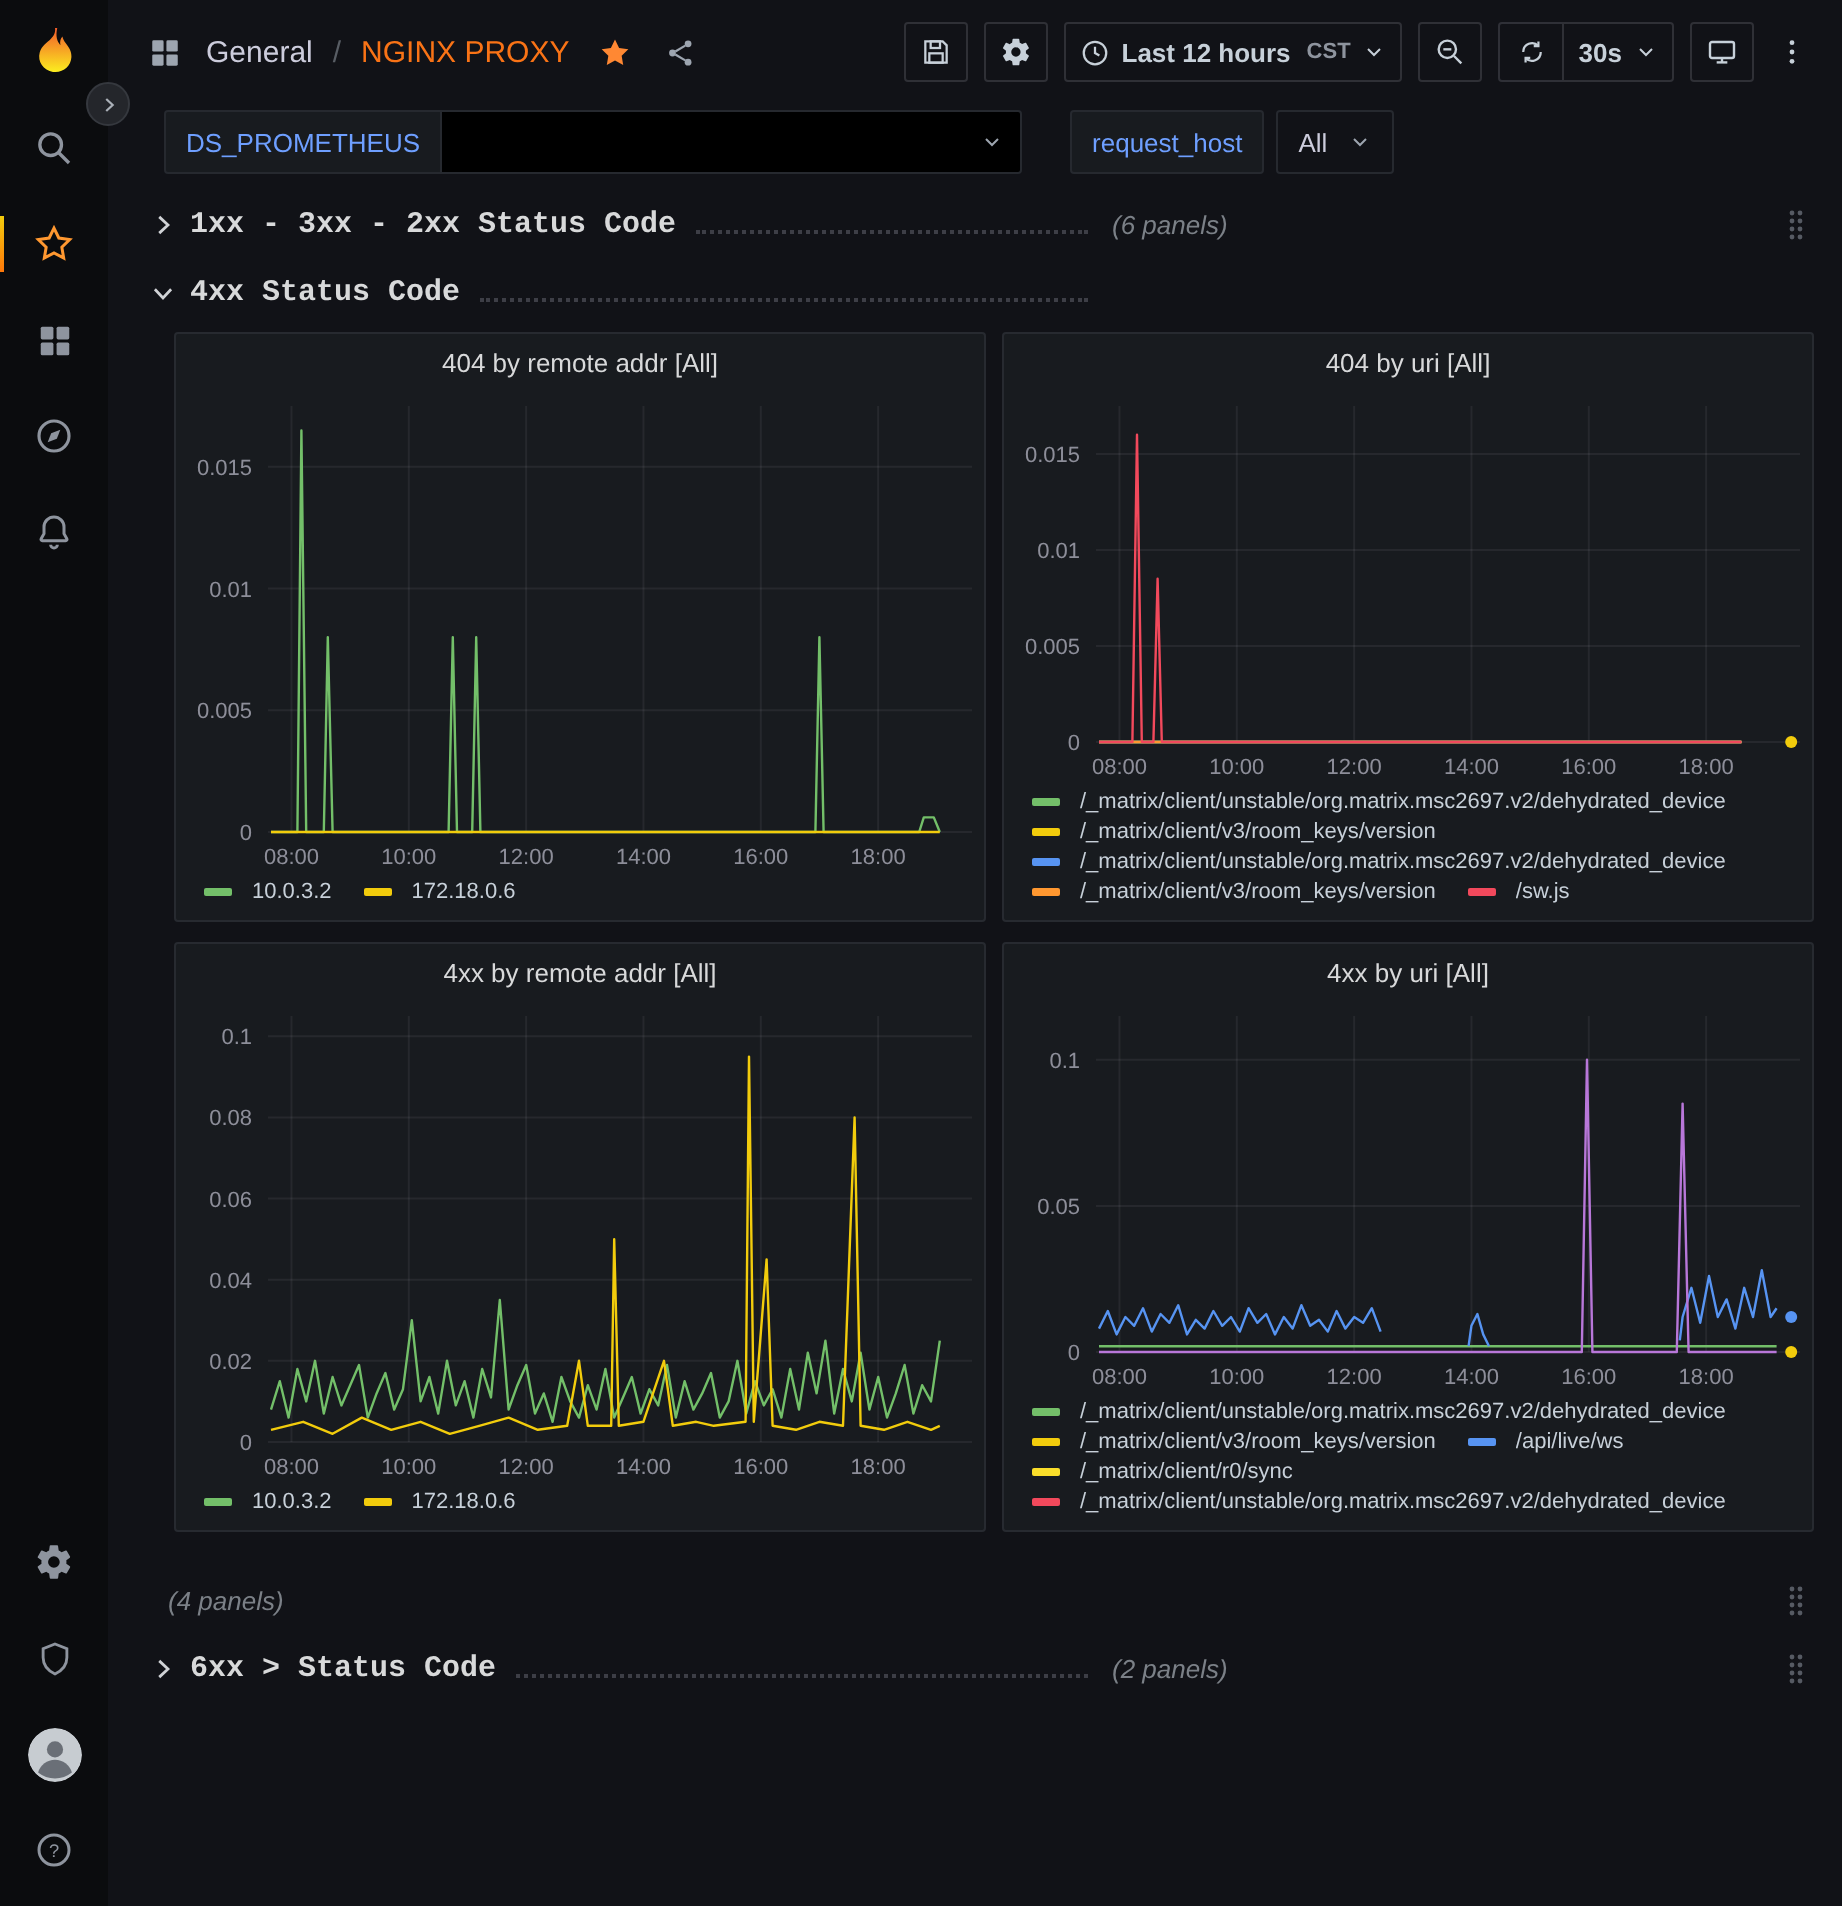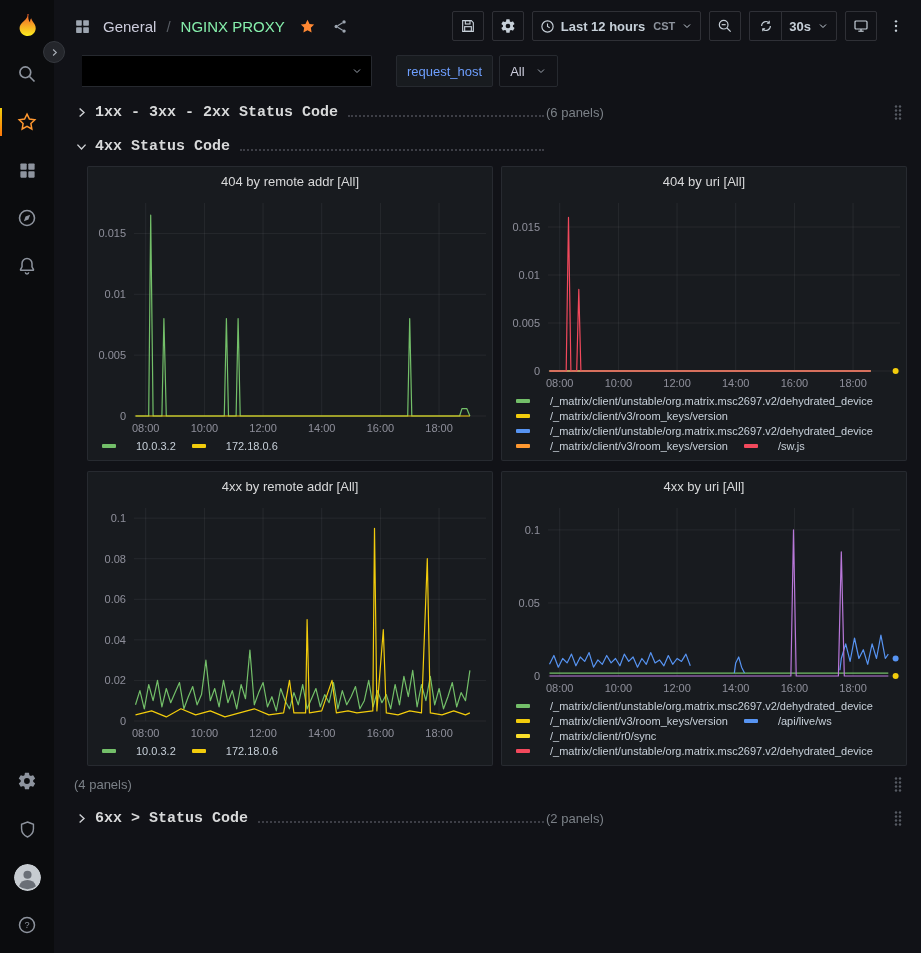--- a/index.html
+++ b/index.html
@@ -17,21 +17,21 @@
   .side-bottom { margin-top:auto; padding-bottom:4px; }
   .avatar-wrap { width:27px; height:27px; border-radius:50%; overflow:hidden; }
   .expand-btn { position:absolute; right:-11px; top:41px; width:22px; height:22px; border-radius:50%; background:#24262b; border:1px solid #35383e; color:#aab0b8; display:flex; align-items:center; justify-content:center; cursor:pointer; z-index:9; font-size:12px; }
 
   
   .main { flex:1; display:flex; flex-direction:column; min-width:0; }
   .topbar { height:52px; display:flex; align-items:center; padding:0 14px 0 20px; gap:6px; flex-shrink:0; }
   .crumb-icon { color:#9da5b0; display:flex; margin-right:6px; cursor:pointer; }
   .crumb-section { font-size:15px; color:#ccccdc; cursor:pointer; white-space:nowrap; }
   .crumb-sep { color:#585d64; margin:0 4px; font-size:15px; }
-  .crumb-title { font-size:15px; color:#86efac; cursor:pointer; white-space:nowrap; }
+  .crumb-title { font-size:15px; color:#f97316; cursor:pointer; white-space:nowrap; }
   .fav-star { color:#ff8833; margin-left:8px; display:flex; cursor:pointer; }
   .share-btn { color:#9da5b0; margin-left:10px; display:flex; cursor:pointer; }
   .topbar-right { margin-left:auto; display:flex; align-items:center; gap:8px; }
   .tb-btn { height:30px; min-width:32px; padding:0 7px; display:flex; align-items:center; justify-content:center; gap:6px; background:transparent; border:1px solid rgba(204,204,220,0.16); border-radius:2px; color:#c7d0d9; font-size:13px; cursor:pointer; white-space:nowrap;font-weight:bold; }
   .tb-btn .ico { display:flex; color:#c7d0d9; }
   .tb-zone { color:#8e949e; font-size:11px; margin-left:2px; }
   .tb-group { display:flex; }
   .tb-group .tb-btn:first-child { border-right:none; border-radius:2px 0 0 2px; }
   .tb-group .tb-btn:last-child { border-radius:0 2px 2px 0; }
   .kebab-btn { border:none; min-width:22px; padding:0 2px; }
@@ -47,30 +47,30 @@
   .var-value .ico, .var-black .ico { display:flex; color:#9da5b0; }
 
   
   .dash { flex:1; padding:8px 14px 0 18px; overflow:hidden; }
   .row-header { height:28px; display:flex; align-items:center; margin:0 0 6px; cursor:pointer; padding-left:2px; }
   .row-left { width:472px; display:flex; align-items:center; min-width:0;font-family:Liberation Mono, monospace; }
   .row-chevron { color:#d0d2d6; margin-right:6px; display:flex; }
   .row-chevron.expanded svg { transform:rotate(90deg); }
   .row-title { font-size:15px; font-weight:700; color:#d8d9da; white-space:nowrap; }
   .row-leader { flex:1; border-bottom:2px dotted rgba(204,204,220,0.24); height:9px; margin:0 2px 0 10px; }
-  .row-count { font-size:13px; color:#7b8087; white-space:nowrap; }
+  .row-count { font-size:13px; font-style:italic; color:#7b8087; margin-left:10px; white-space:nowrap; }
   .row-drag { margin-left:auto; cursor:grab; padding:2px 4px; display:flex; }
 
-  .panel-grid { display:grid; grid-template-columns:1fr 1fr; gap:10px 8px; margin:2px 0 4px;padding-left:15px; }
+  .panel-grid { display:grid; grid-template-columns:1fr 1fr; gap:10px 8px; margin:2px 0 20px;padding-left:15px; }
   .panel { background:#181b1f; border:1px solid rgba(204,204,220,0.09); border-radius:2px; height:295px; display:flex; flex-direction:column; min-width:0; }
   .panel-title { height:28px; flex-shrink:0; display:flex; align-items:center; justify-content:center; font-size:13px; font-weight:500; color:#d8d9da; cursor:move; }
   .chart { flex:1; min-height:0; }
   .chart svg { display:block; }
   .legend { display:flex; flex-wrap:wrap; column-gap:16px; row-gap:3px; padding:2px 8px 8px 14px; font-size:11px; color:#c7d0d9; overflow:hidden; max-height:92px; flex-shrink:0; }
-  .legend-item { display:flex; align-items:center; gap:20px; white-space:nowrap; cursor:pointer; max-width:100%; overflow:hidden; }
+  .legend-item { display:flex; align-items:center; gap:10px; white-space:nowrap; cursor:pointer; max-width:100%; overflow:hidden; }
   .swatch { width:14px; height:4px; border-radius:1px; flex-shrink:0; }
   .legend-label { overflow:hidden; text-overflow:ellipsis; }
 </style>
 </head>
 <body>
 
 <div class="app">
 
   <aside class="sidebar">
     <div class="logo">
@@ -262,20 +262,21 @@
                 <circle cx="12" cy="5" r="1.8" fill="currentColor"></circle>
                 <circle cx="12" cy="12" r="1.8" fill="currentColor"></circle>
                 <circle cx="12" cy="19" r="1.8" fill="currentColor"></circle>
               </svg>
             </span>
         </button>
       </div>
     </header>
 
     <div class="subbar">
+      <span class="var-label">DS_PROMETHEUS</span>
       <span class="var-black">
         <span class="ico">
             <svg width="12" height="12" viewBox="0 0 24 24">
               <path d="M6 9l6 6 6-6" fill="none" stroke="currentColor" stroke-width="2"></path>
             </svg>
           </span>
       </span>
       <span class="var-spacer"></span>
       <span class="var-chip">request_host</span>
       <span class="var-value">

